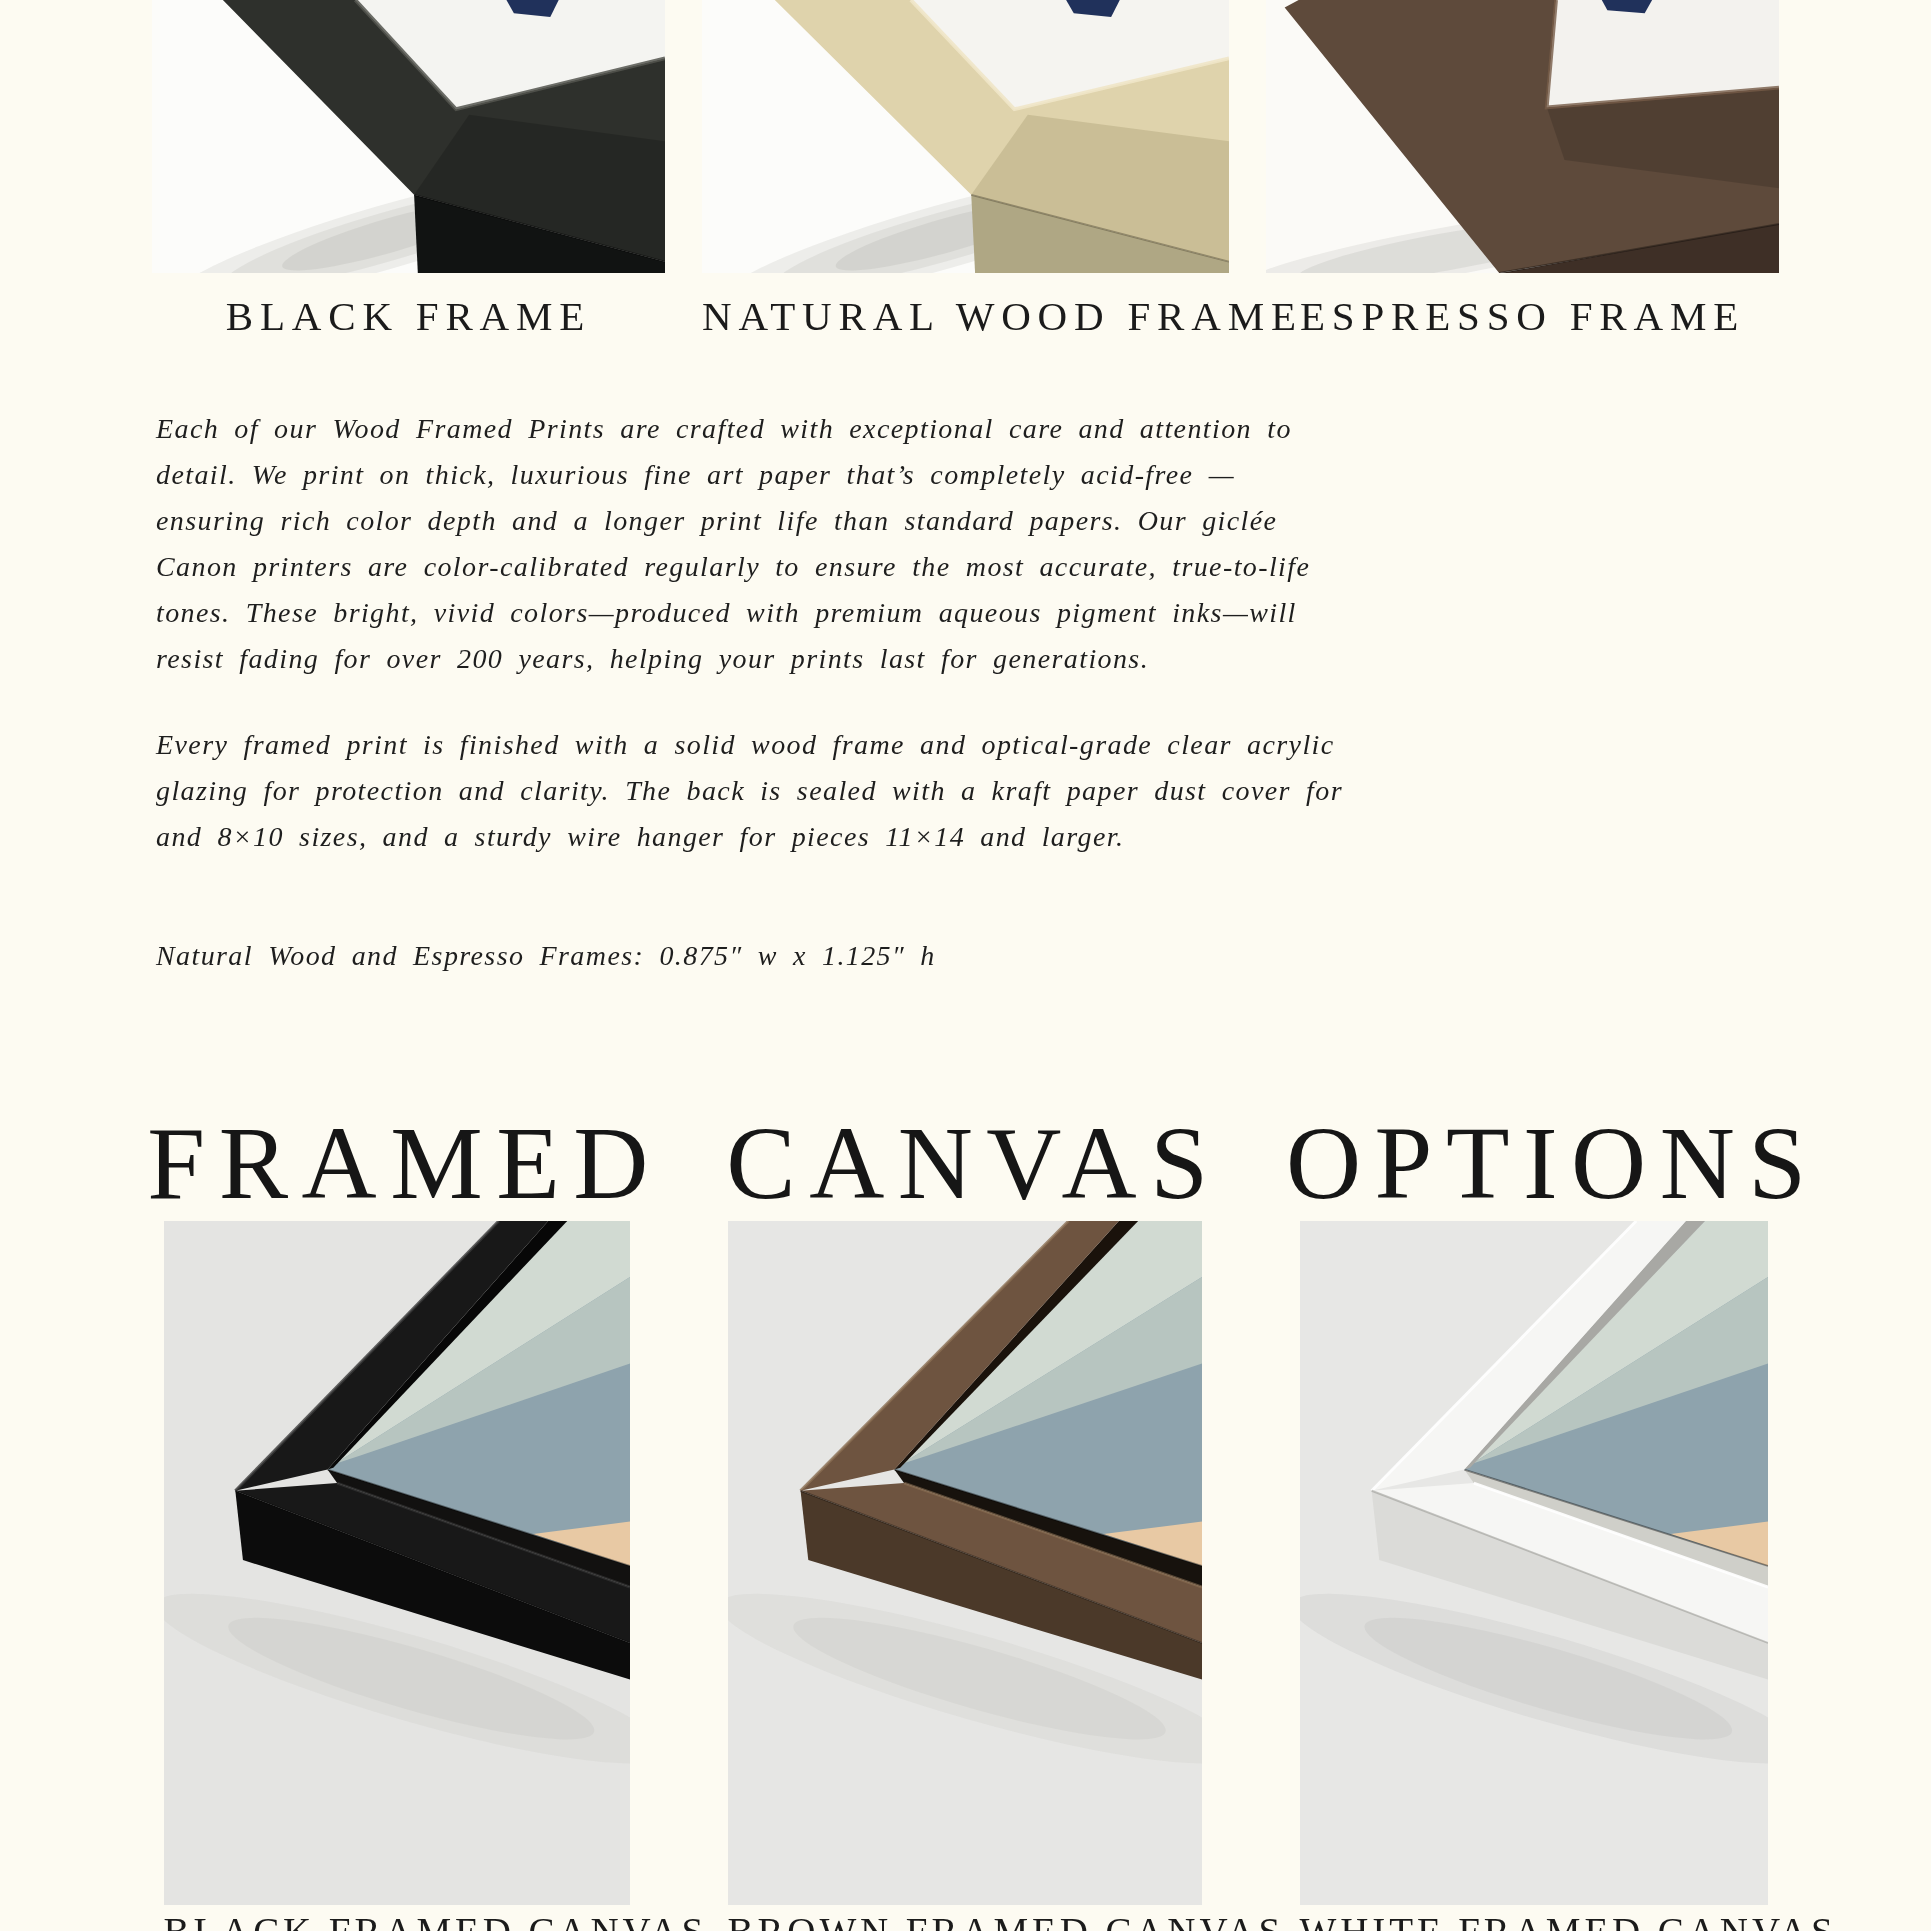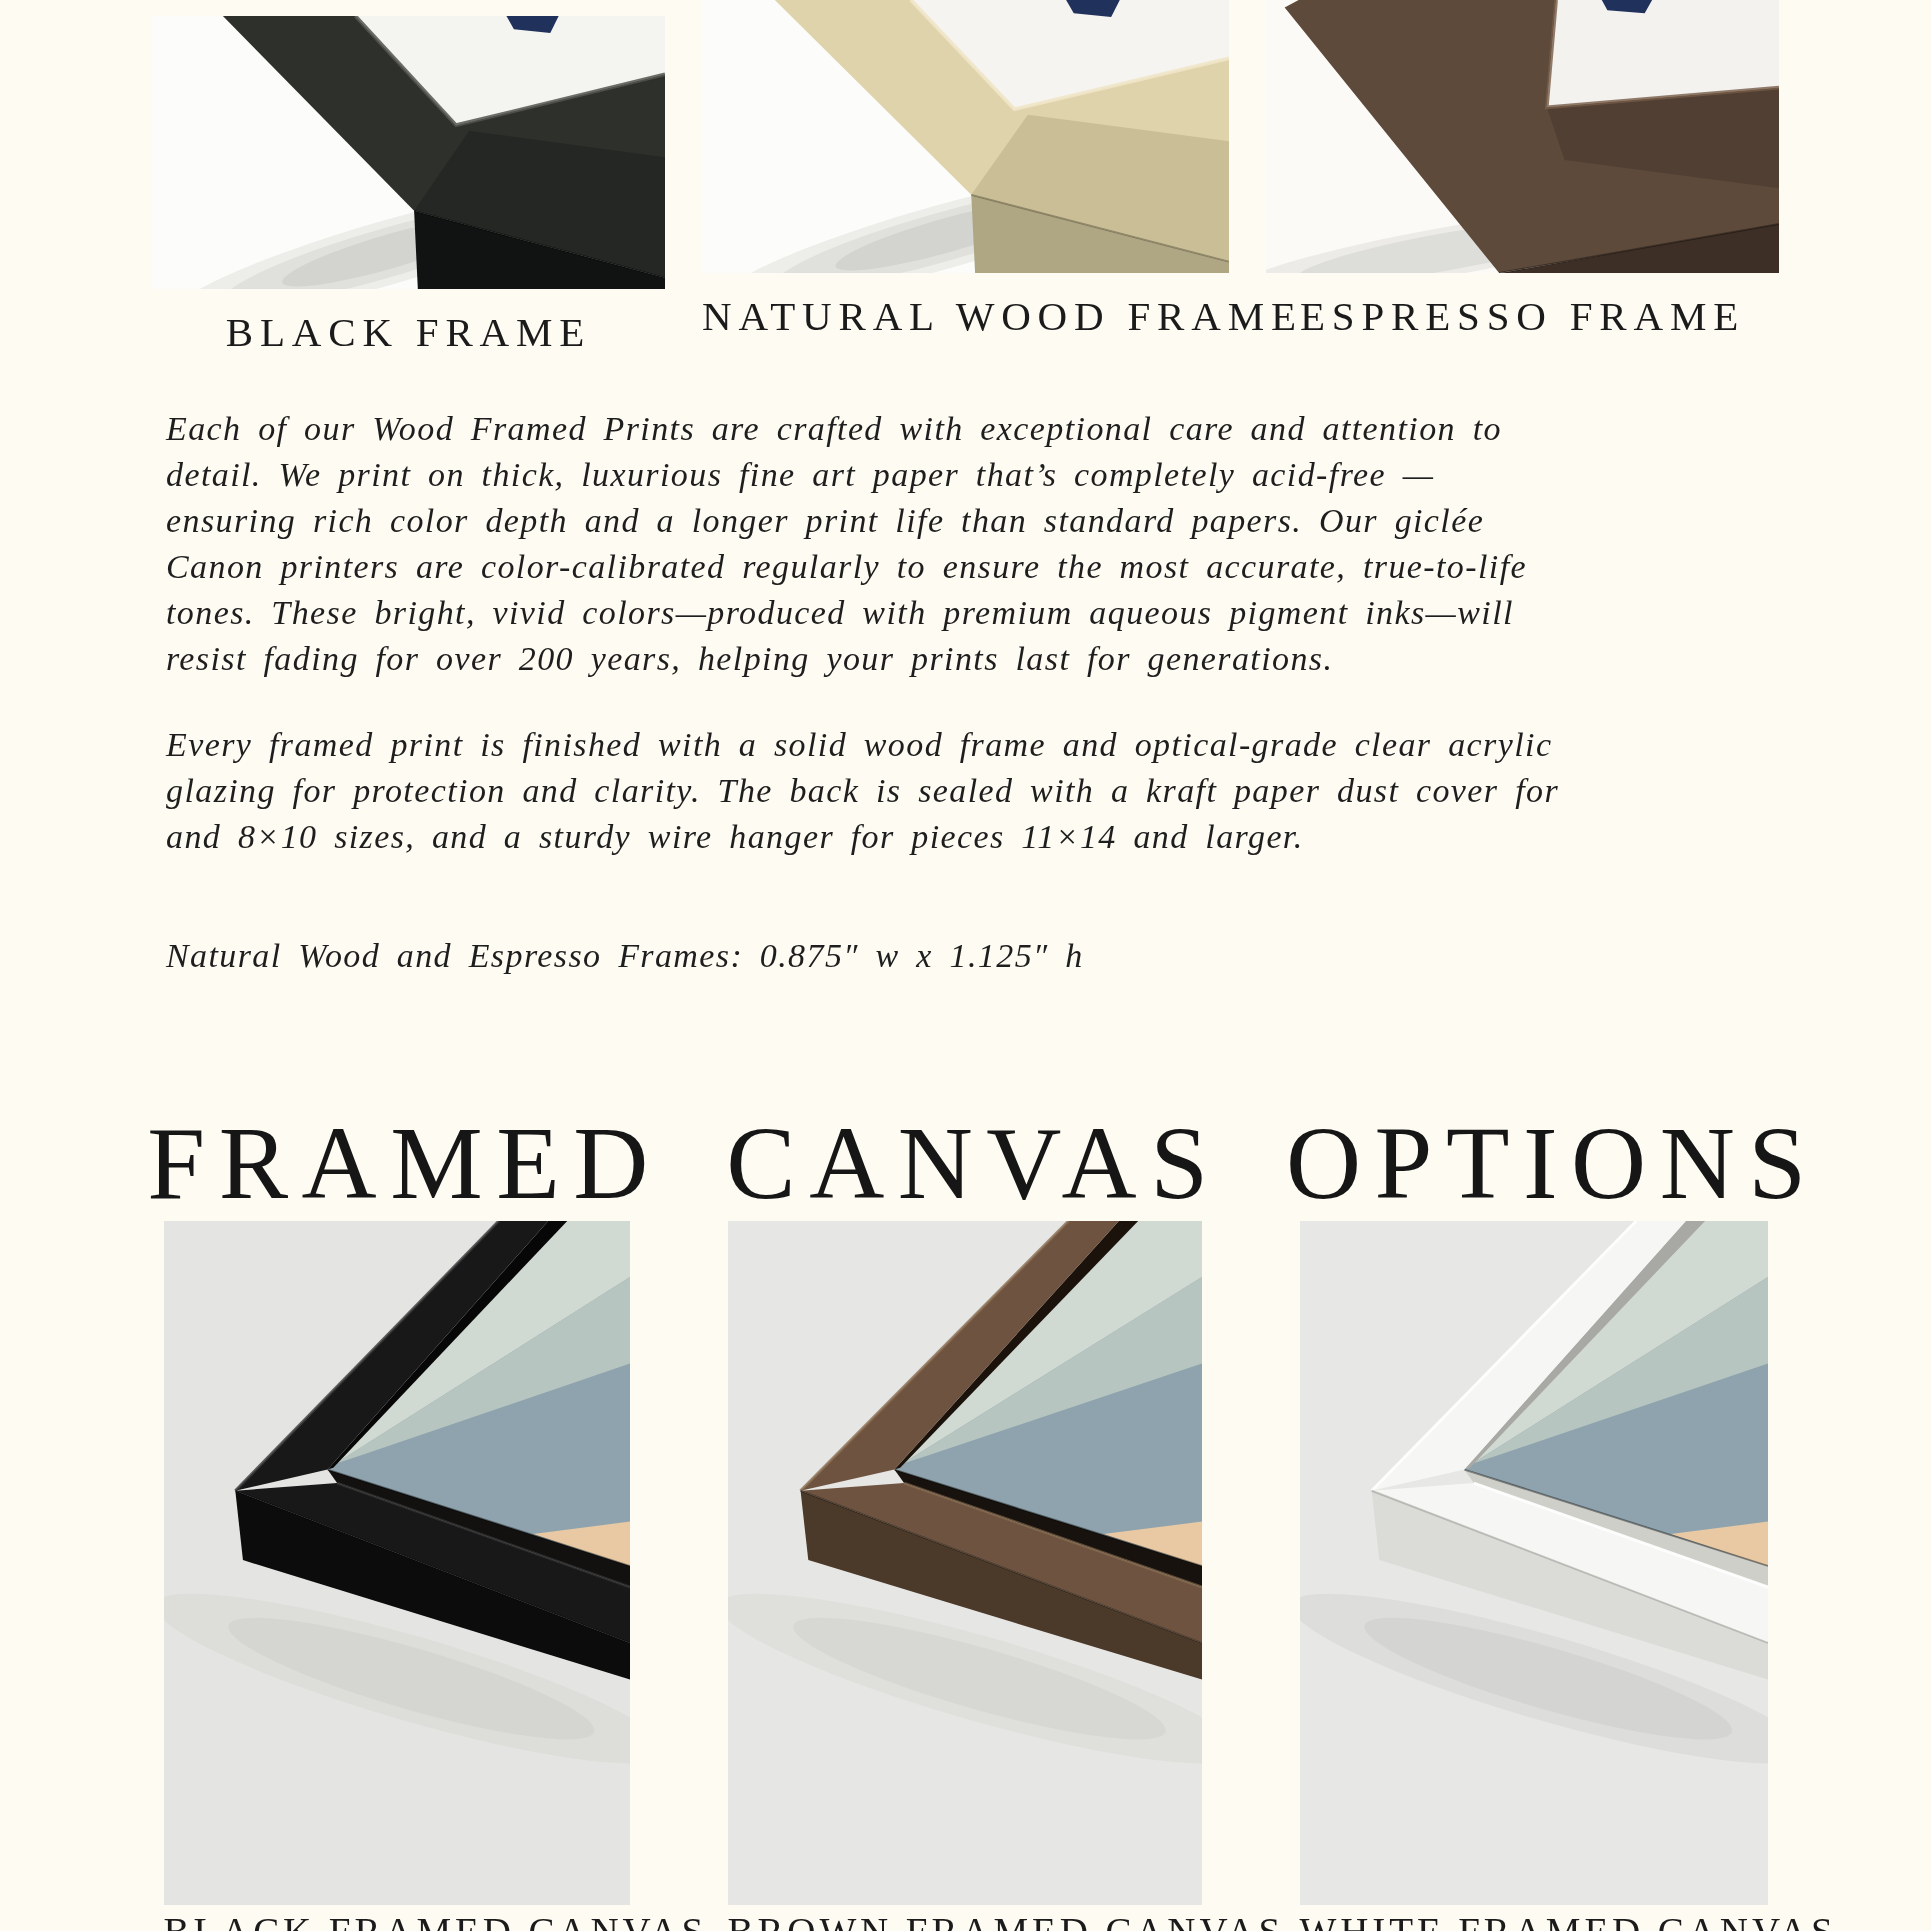--- a/index.html
+++ b/index.html
@@ -9,31 +9,31 @@
     font-family:"Liberation Serif", serif;
     color:#1E1E1E;
   }
   .abs{position:absolute;left:0;right:0;}
   .row{display:flex;justify-content:center;}
   .photo-card{position:relative;overflow:hidden;}
   .photo-card svg{display:block;width:100%;height:100%;}
   
   .top-row{top:0;gap:37px;}
   .top-row .photo-card{height:273px;}
-  .w1{width:513px;margin-top:16px;}.w2{width:527px;}.w3{width:513px;}
+  .w1{width:513px;}.w2{width:527px;}.w3{width:513px;}
   
   .top-labels{top:294px;gap:37px;}
   .top-labels .cell{
     text-align:center;font-size:41px;line-height:44px;
     letter-spacing:6.8px;color:#1B1B1B;white-space:pre;
   }
   
   .para{
-    position:absolute;left:166px;width:1564px;
-    font-style:italic;font-size:34px;line-height:46px;
+    position:absolute;left:156px;width:1564px;
+    font-style:italic;font-size:28px;line-height:46px;
     letter-spacing:1.4px;word-spacing:6.8px;color:#1E1E1E;
   }
   .para .line{white-space:pre;}
   .p1{top:406px;}
   .p2{top:722px;}
   .dims{top:933px;}
   
   .heading{
     top:1106px;text-align:center;
     font-size:104px;line-height:114px;letter-spacing:13.5px;word-spacing:25px;

